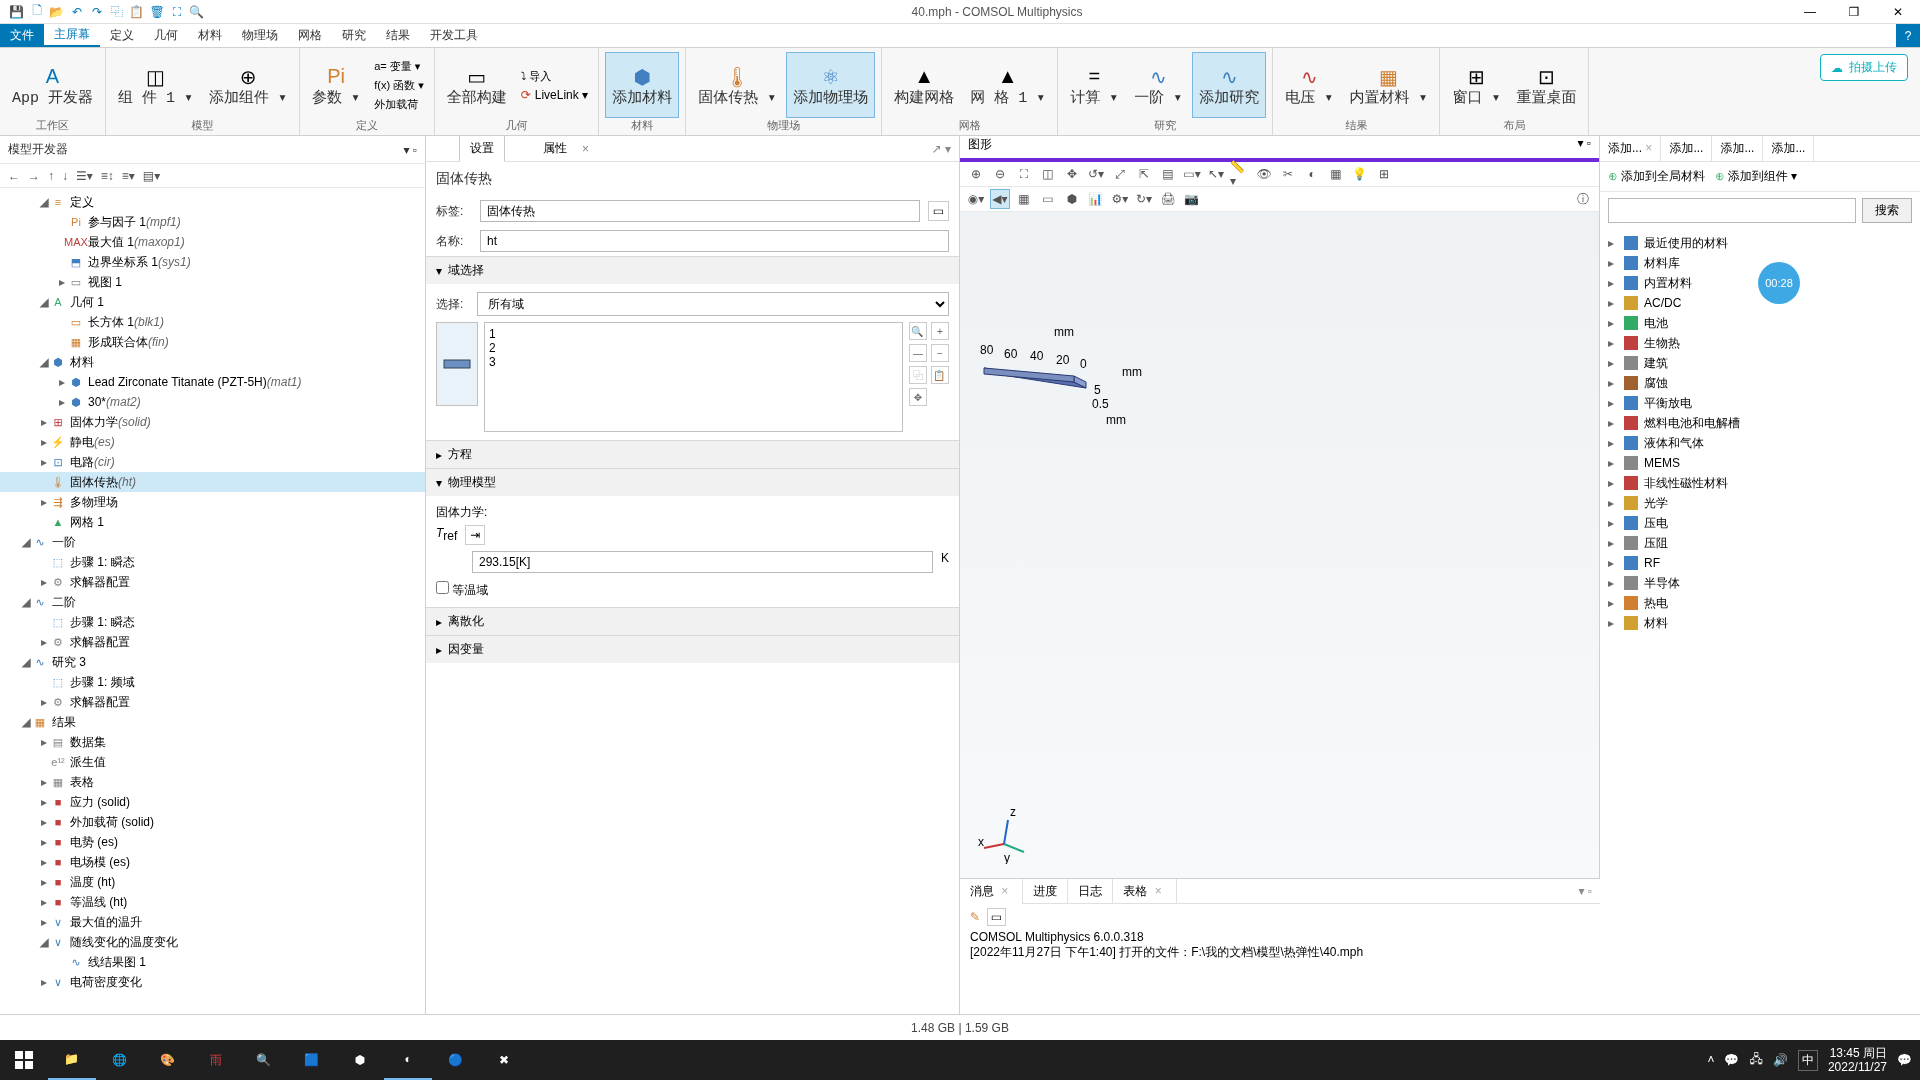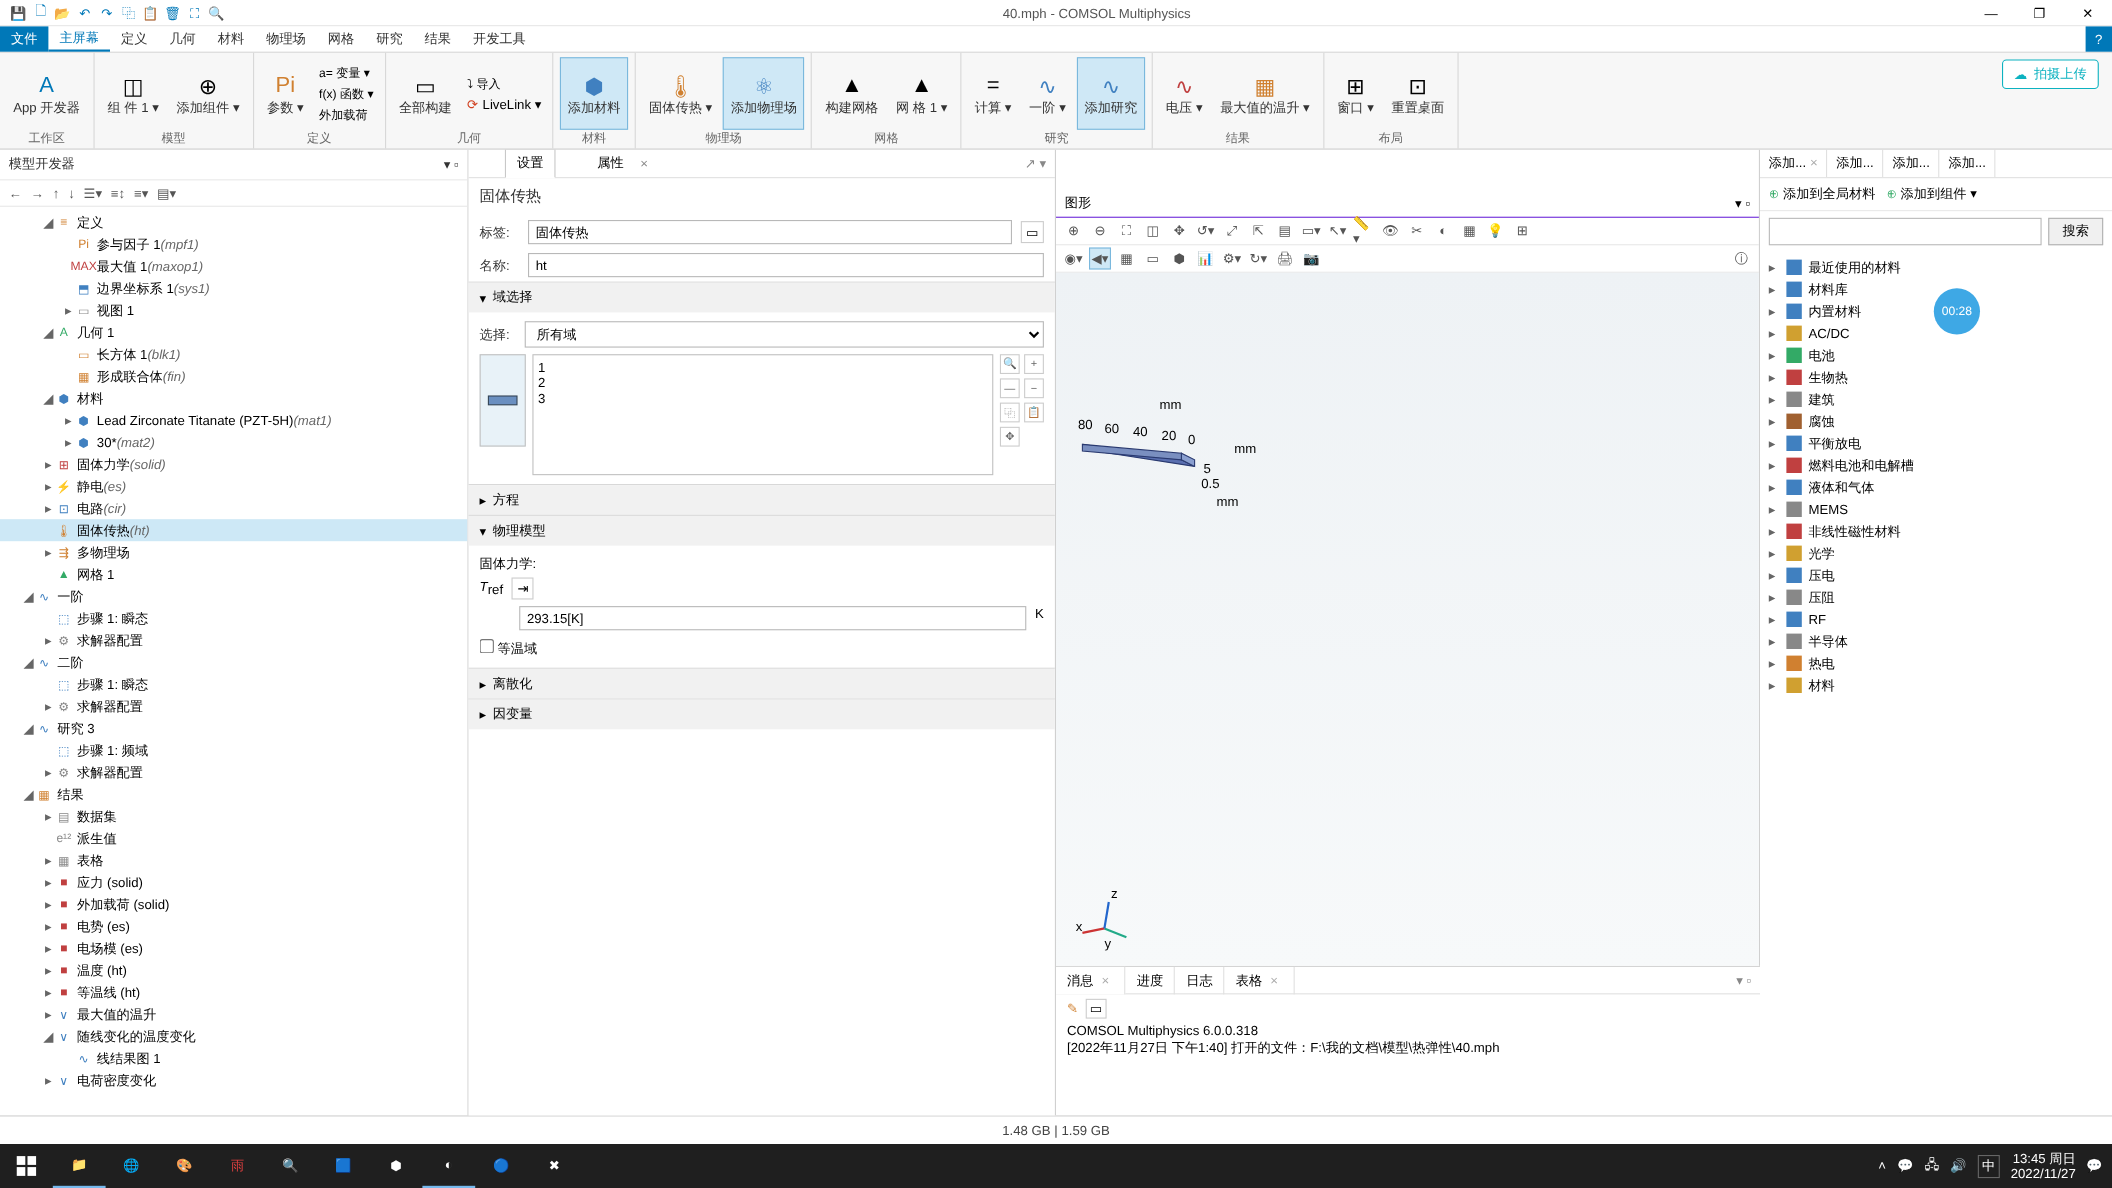--- a/index.html
+++ b/index.html
@@ -21,21 +21,21 @@
 .menubar .help { margin-left: auto; width: 24px; background: #0078b8; color: #fff; display: flex; align-items: center; justify-content: center; }
 
 
 .ribbon { height: 88px; background: #f7f7f7; display: flex; border-bottom: 1px solid #d0d0d0; position: relative; }
 .ribbon .grp { border-right: 1px solid #d8d8d8; padding: 4px 6px; display: flex; flex-direction: column; }
 .ribbon .grp .body { flex: 1; display: flex; align-items: center; gap: 4px; }
 .ribbon .grp .lbl { text-align: center; color: #666; font-size: 11px; height: 14px; }
 .ribbon .btn { display: flex; flex-direction: column; align-items: center; justify-content: center; padding: 2px 6px; cursor: pointer; height: 66px; min-width: 38px; }
 .ribbon .btn.active { background: #cfe8f6; border: 1px solid #7ab8dd; }
 .ribbon .btn .ic { width: 28px; height: 28px; display: flex; align-items: center; justify-content: center; font-size: 20px; }
-.ribbon .btn .tx { font-size: 12px; color: #333; text-align: center; line-height: 1.1; }
+.ribbon .btn .tx { font-size: 15px; color: #333; text-align: center; line-height: 1.1; font-family: Liberation Mono, monospace; }
 .ribbon .smallcol { display: flex; flex-direction: column; gap: 2px; }
 .ribbon .smallcol .sm { display: flex; align-items: center; gap: 4px; font-size: 11px; padding: 1px 4px; cursor: pointer; }
 .upload-btn { position: absolute; right: 12px; top: 6px; border: 1px solid #0cb2c0; border-radius: 4px; padding: 4px 10px; color: #0cb2c0; display: flex; align-items: center; gap: 6px; cursor: pointer; background:#fff; }
 
 
 .main { display: flex; height: calc(1080px - 24px - 24px - 88px - 26px - 40px); }
 
 
 .treepanel { width: 426px; border-right: 1px solid #d0d0d0; display: flex; flex-direction: column; }
 .treepanel .hdr { height: 28px; display: flex; align-items: center; padding: 0 8px; font-size: 15px; color: #333; border-bottom: 1px solid #e8e8e8; }
@@ -63,21 +63,21 @@
 .settings .section .sbody { padding: 8px 10px; }
 .settings select { width: 100%; border: 1px solid #b8b8b8; padding: 3px 6px; background: #fff; }
 .domainbox { display: flex; gap: 6px; margin-top: 6px; }
 .domainbox .pic { width: 42px; height: 84px; border: 1px solid #c0c0c0; background: #e8f2f8; display:flex; align-items:center; justify-content:center; }
 .domainbox .list { flex: 1; border: 1px solid #c0c0c0; height: 110px; padding: 4px; }
 .domainbox .side { width: 40px; display: flex; flex-direction: column; gap: 4px; }
 .domainbox .side .sb { width: 18px; height: 18px; border: 1px solid #ccc; display:flex; align-items:center; justify-content:center; cursor:pointer; font-size:10px; color:#666; }
 
 
 .gfxpanel { flex: 1; display: flex; flex-direction: column; border-right: 1px solid #d0d0d0; }
-.gfxpanel .hdr { height: 26px; display: flex; align-items: center; padding: 0 8px; font-size: 15px; border-bottom: 1px solid #6d28d9; margin-top: 36px; }
+.gfxpanel .hdr { height: 26px; display: flex; align-items: flex-start; padding: 0 8px; font-size: 15px; border-bottom: 4px solid #6d28d9; }
 .gfxpanel .gtools { display: flex; align-items: center; gap: 4px; padding: 2px 6px; border-bottom: 1px solid #e8e8e8; flex-wrap: wrap; }
 .gfxpanel .gtools .gt { width: 20px; height: 20px; display: flex; align-items: center; justify-content: center; cursor: pointer; color: #555; font-size: 12px; }
 .gfxpanel .gtools .gt.on { background: #cfe8f6; border: 1px solid #7ab8dd; }
 .gfxpanel .canvas { flex: 1; background: linear-gradient(#eef2f5, #f7f9fa); position: relative; }
 .axis-triad { position: absolute; left: 14px; bottom: 14px; width: 60px; height: 60px; }
 .model3d { position: absolute; left: 14px; top: 110px; }
 
 
 .msgtabs { height: 26px; display: flex; border-top: 1px solid #d0d0d0; border-bottom: 1px solid #e0e0e0; align-items: center; }
 .msgtabs .tab { padding: 4px 10px; cursor: pointer; border-right: 1px solid #e0e0e0; }
@@ -275,21 +275,21 @@
 
   <div class="grp">
       <div class="body">
     <div class="btn">
           <div class="ic" style="color:#c04040">∿</div>
           <div class="tx">电压
 ▾</div>
         </div>
     <div class="btn">
           <div class="ic" style="color:#d08030">▦</div>
-          <div class="tx">最大值的温升
+          <div class="tx">内置材料
 ▾</div>
         </div>
   </div>
       <div class="lbl">结果</div>
     </div>
 
   <div class="grp">
       <div class="body">
     <div class="btn">
           <div class="ic">⊞</div>

